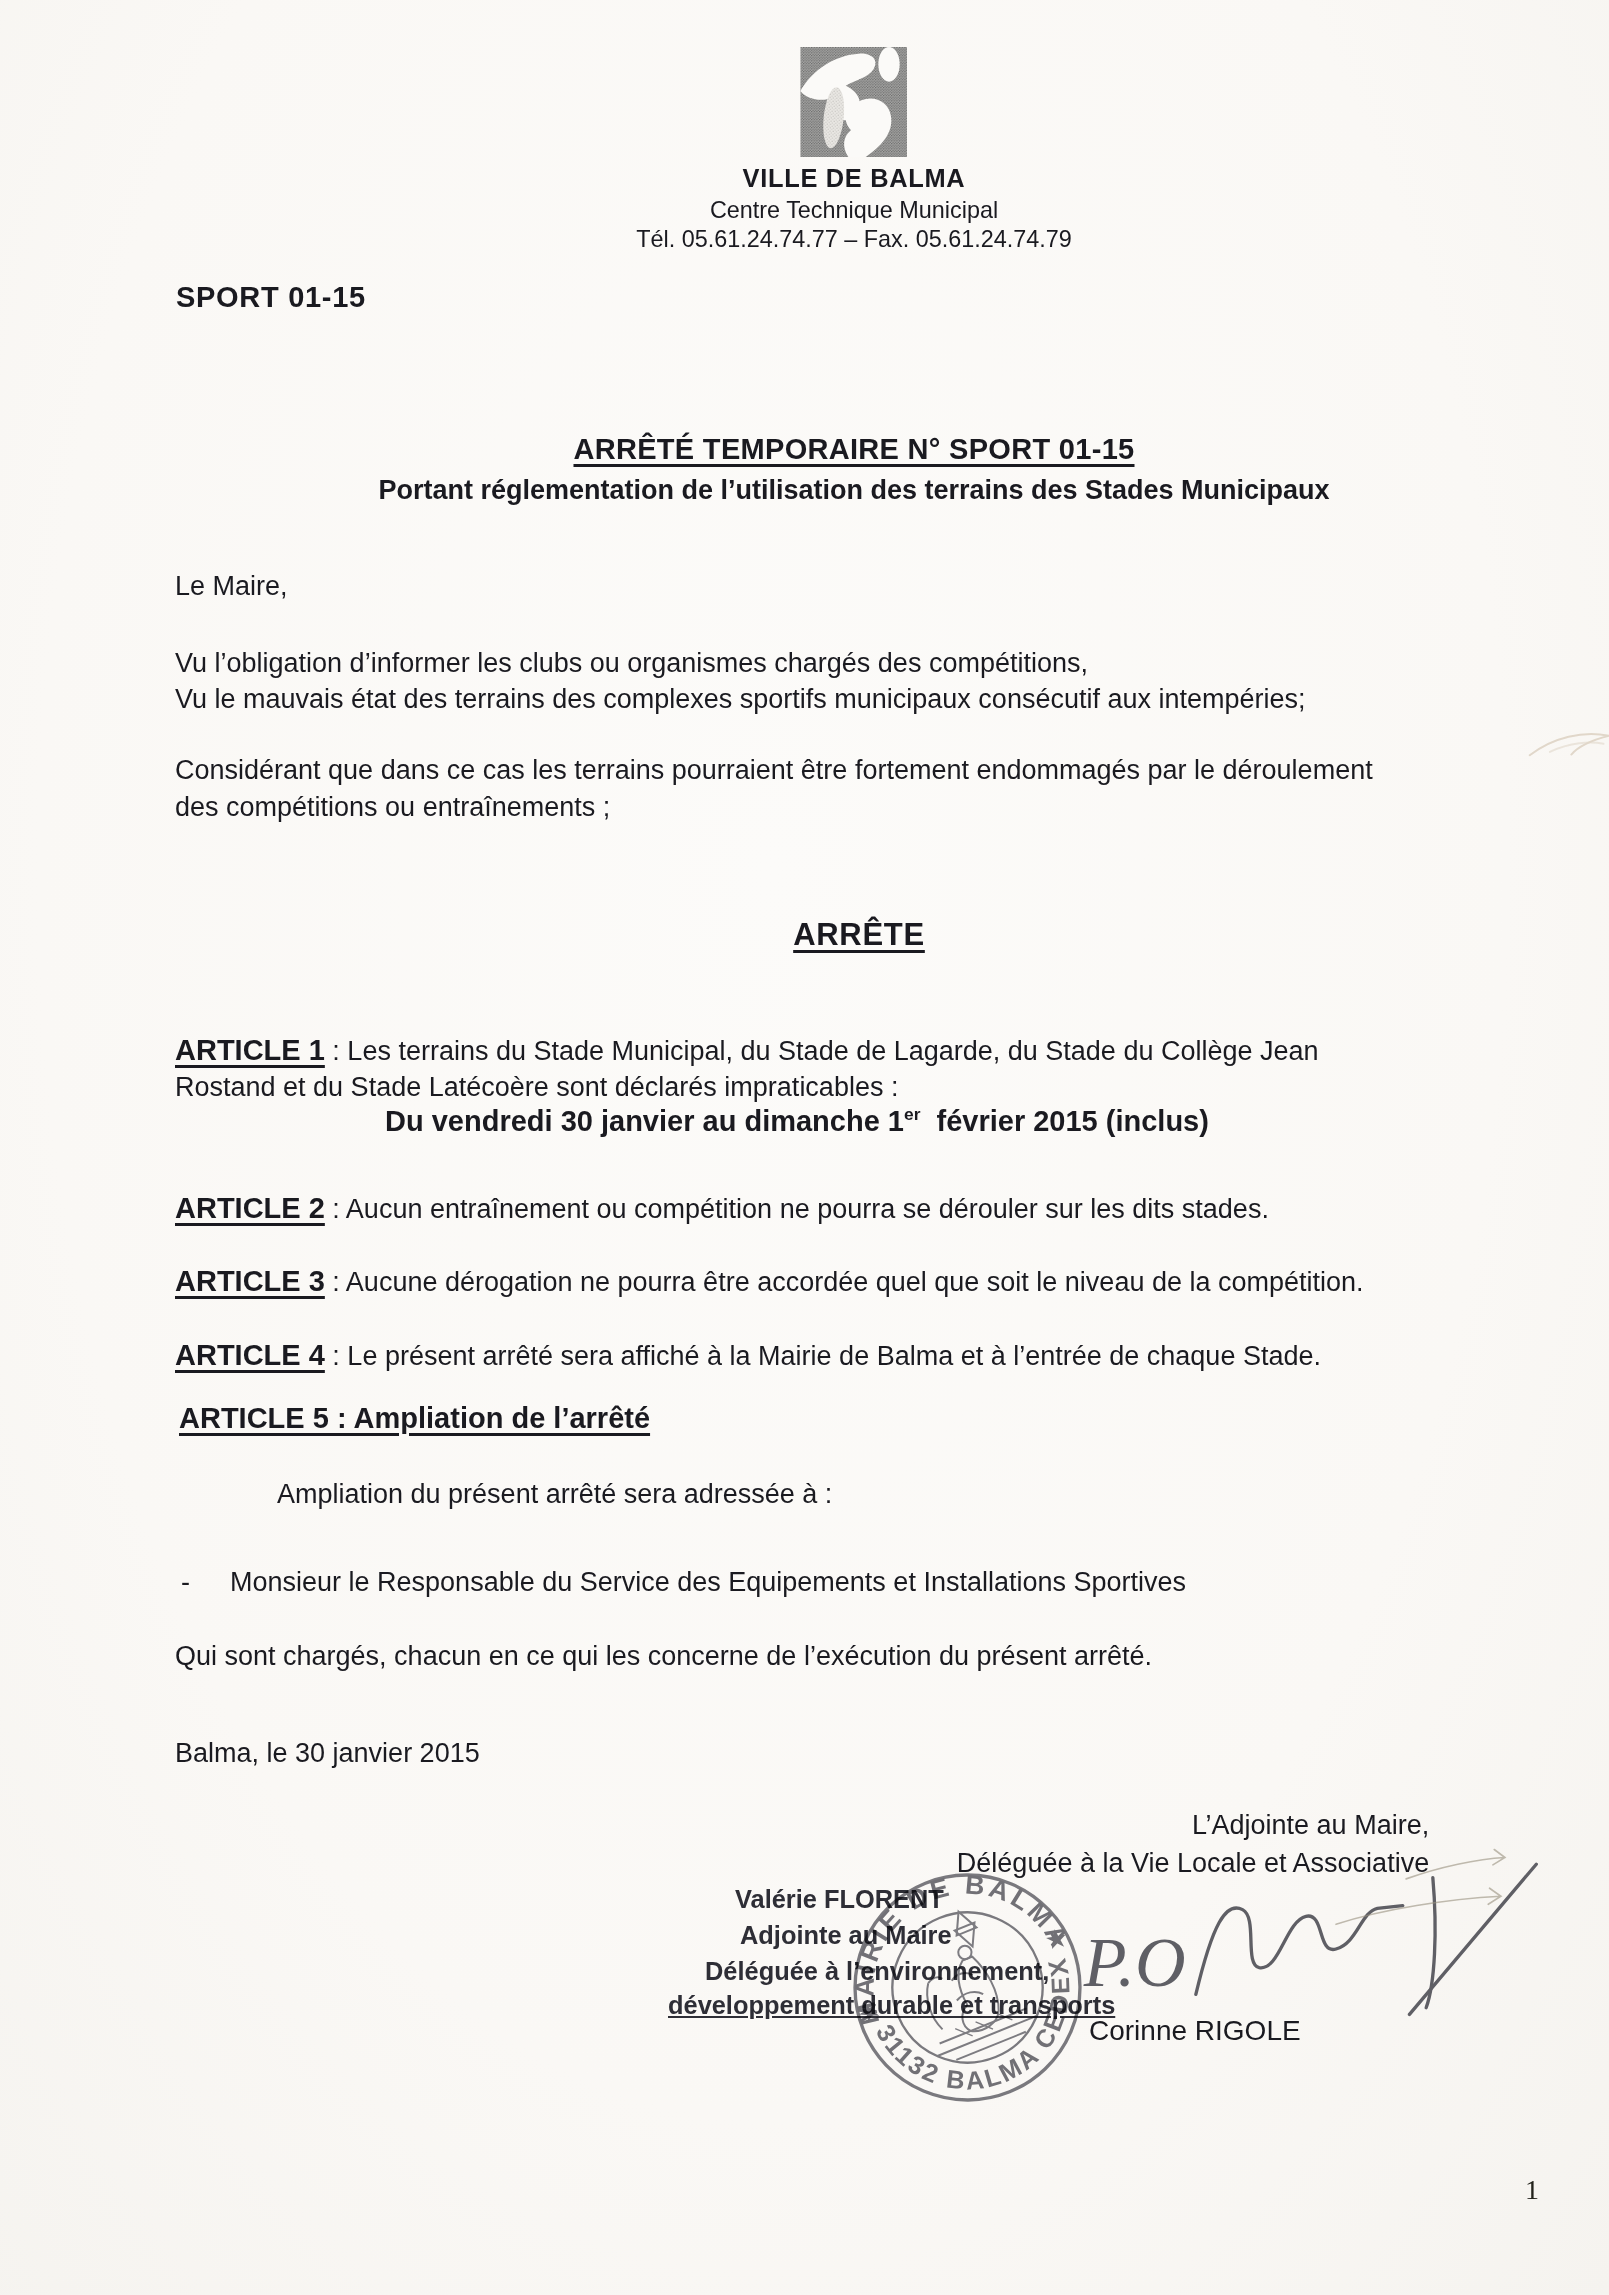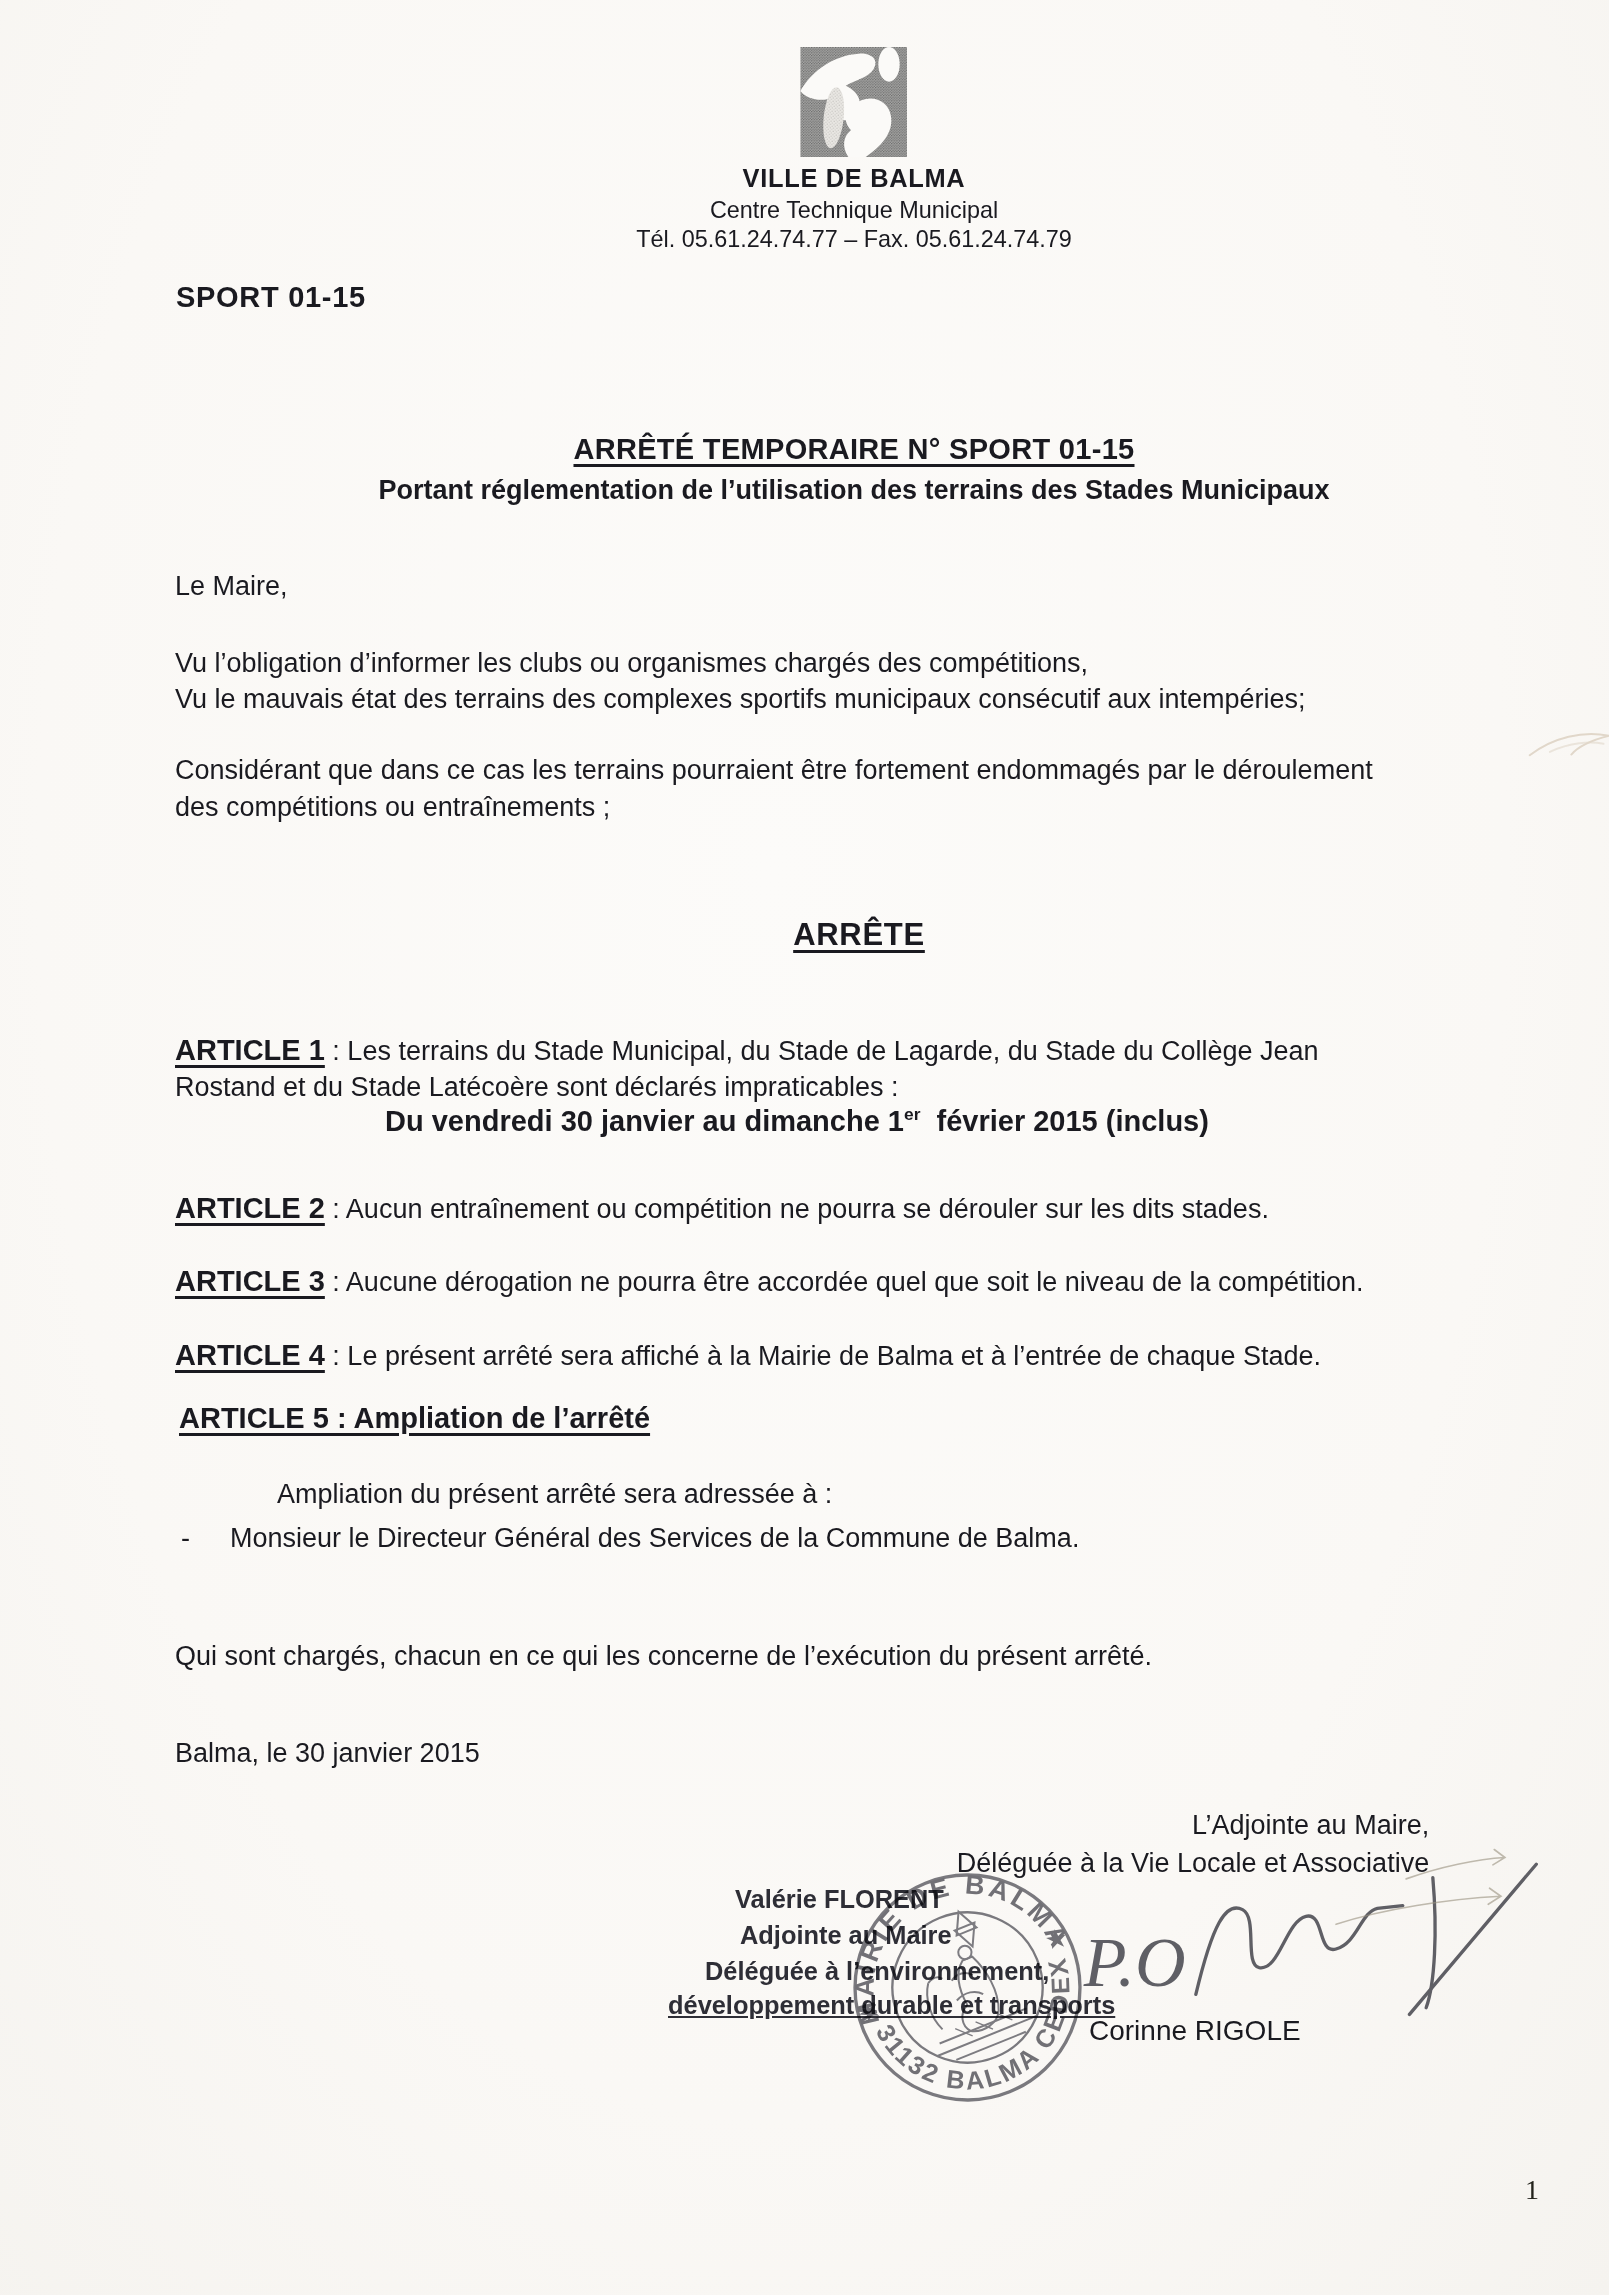--- a/index.html
+++ b/index.html
@@ -100,22 +100,22 @@
 
   <div class="abs body-t" style="left:175px;top:1339px;">
     <span class="lbl" style="font-size:29px;">ARTICLE 4</span><span> :  </span><span>Le présent arrêté sera affiché à la Mairie de Balma et à l’entrée de chaque Stade.</span>
   </div>
 
   <div class="abs" style="left:179px;top:1402px;">
     <span class="lbl" style="font-size:29px;">ARTICLE 5 : Ampliation de l’arrêté</span>
   </div>
 
   <div class="abs body-t" style="left:277px;top:1479px;">Ampliation du présent arrêté sera adressée à :</div>
-  <div class="abs body-t" style="left:181px;top:1523px;">
-    <span class="dash">-</span><span>Monsieur le Directeur Général des Services de la Commune de Balma.</span>
+  <div class="abs body-t" style="left:181px;top:1567px;">
+    <span class="dash">-</span><span>Monsieur le Responsable du Service des Equipements et Installations Sportives</span>
   </div>
 
   <div class="abs body-t" style="left:175px;top:1641px;">Qui sont chargés, chacun en ce qui les concerne de l’exécution du présent arrêté.</div>
 
   <div class="abs body-t" style="left:175px;top:1738px;">Balma, le 30 janvier 2015</div>
 
   <div class="abs authority center-block" style="left:1193px;top:1812px;">
     <div>L’Adjointe au Maire,</div>
     <div>Déléguée à la Vie Locale et Associative</div>
   </div>

